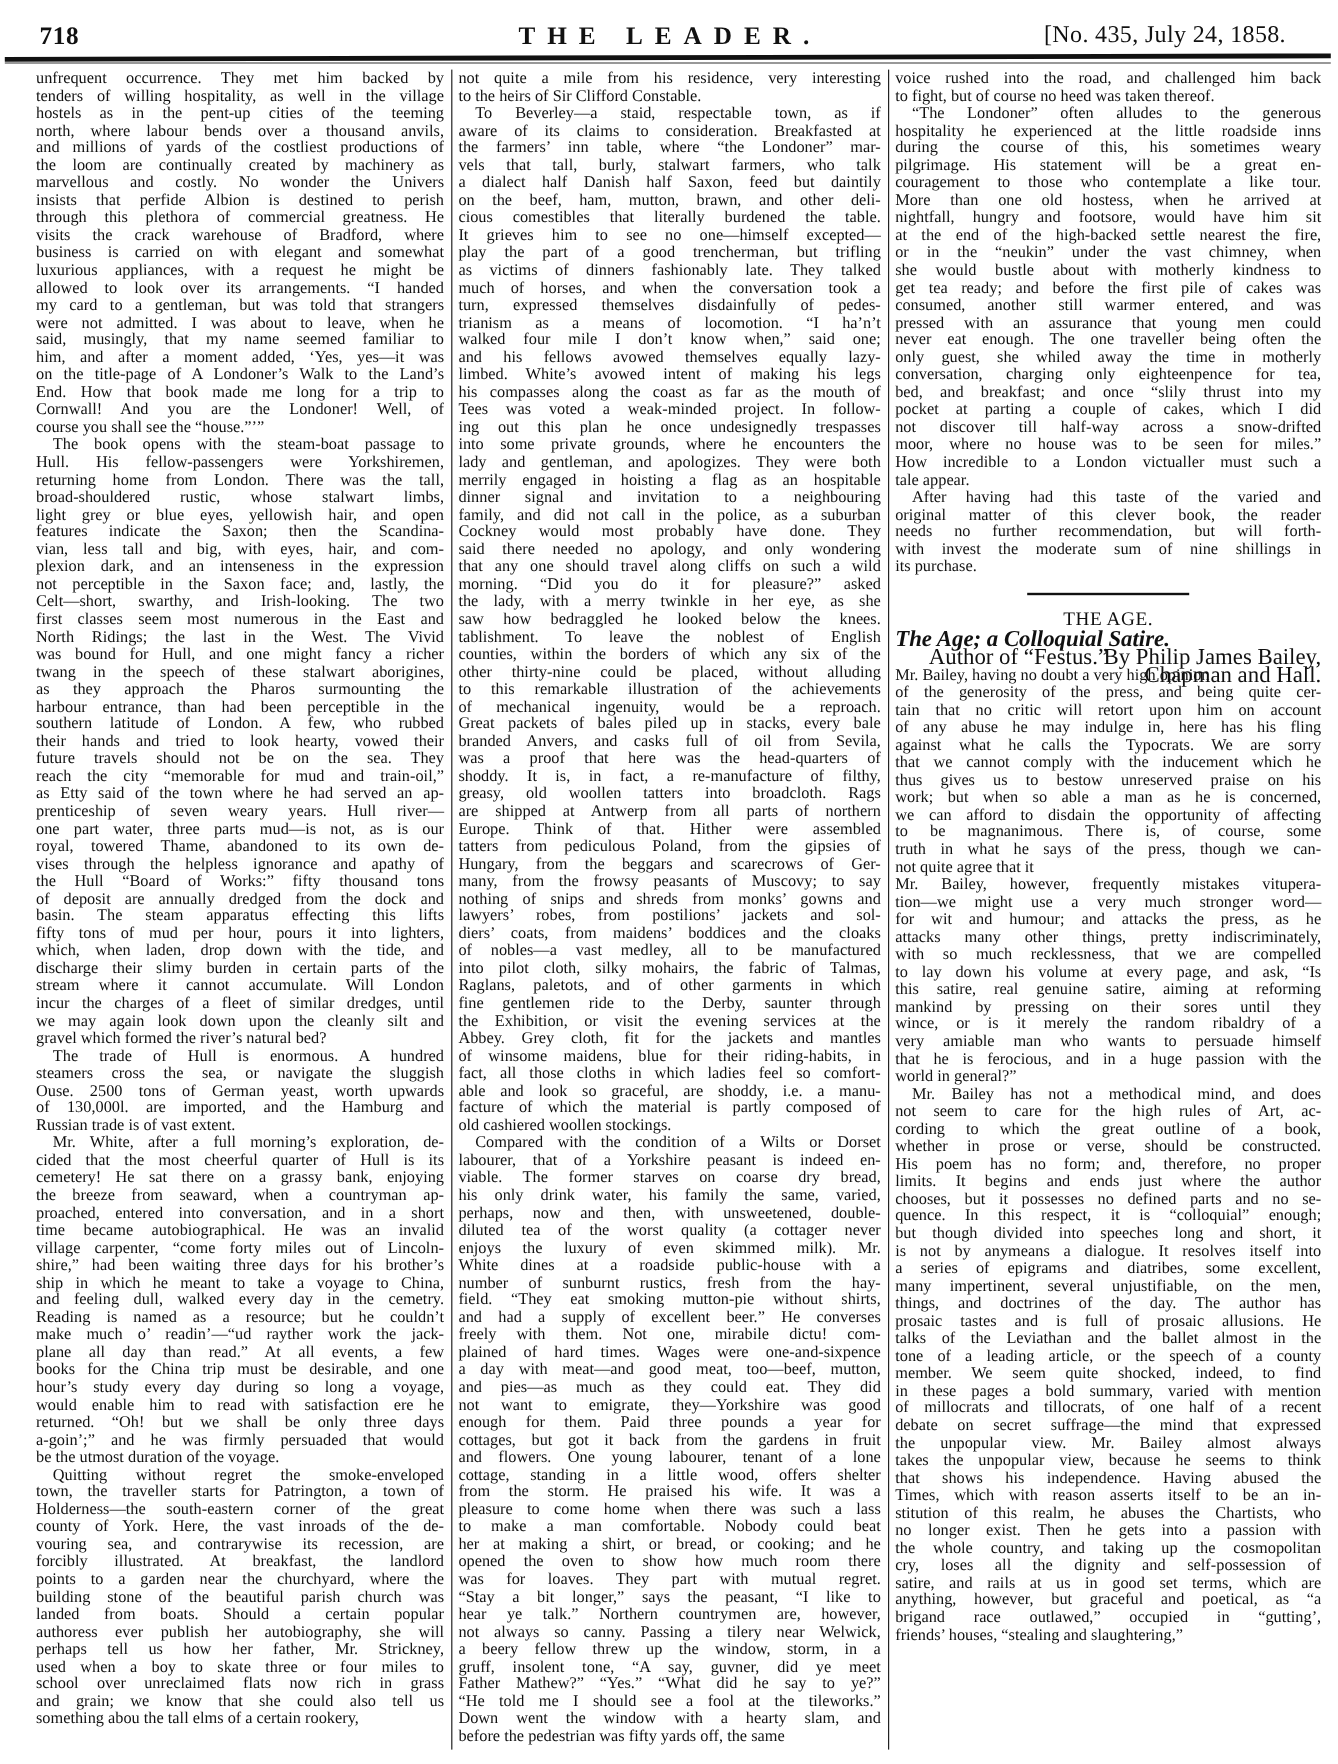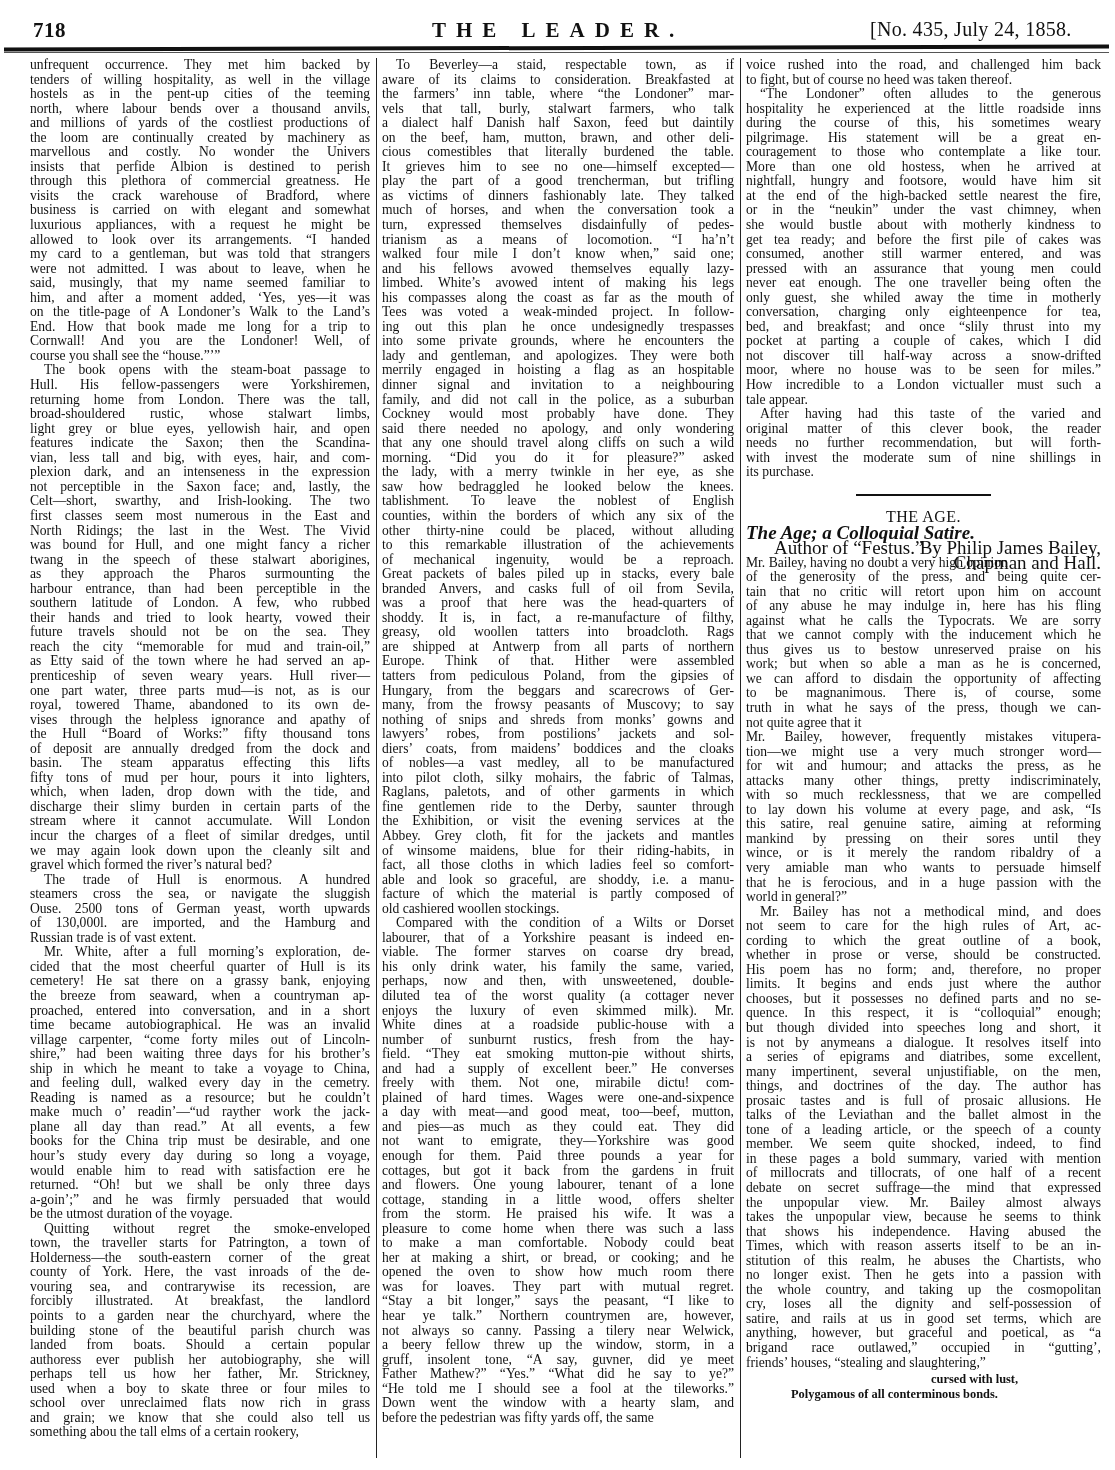--- a/index.html
+++ b/index.html
@@ -142,20 +142,24 @@
       <span class="line">landed from boats.  Should a certain popular</span>
       <span class="line">authoress ever publish her autobiography, she will</span>
       <span class="line">perhaps tell us how her father, Mr. Strickney,</span>
       <span class="line">used when a boy to skate three or four miles to</span>
       <span class="line">school over unreclaimed flats now rich in grass</span>
       <span class="line">and grain; we know that she could also tell us</span>
       <span class="line last">something abou  the tall elms of a certain rookery,</span>
     </div>
   </div>
 <div class="col" id="col-2">
+    <div>
+      <span class="line">not quite a mile from his residence, very interesting</span>
+      <span class="line last">to the heirs of Sir Clifford Constable.</span>
+    </div>
     <div>
       <span class="line para-first">To Beverley—a staid, respectable town, as if</span>
       <span class="line">aware of its claims to consideration.  Breakfasted at</span>
       <span class="line">the farmers’ inn table, where “the Londoner” mar-</span>
       <span class="line">vels that tall, burly, stalwart farmers, who talk</span>
       <span class="line">a dialect half Danish half Saxon, feed but daintily</span>
       <span class="line">on the beef, ham, mutton, brawn, and other deli-</span>
       <span class="line">cious comestibles that literally burdened the table.</span>
       <span class="line">It grieves him to see no one—himself excepted—</span>
       <span class="line">play the part of a good trencherman, but trifling</span>
@@ -356,17 +360,13 @@
         <span class="line">stitution of this realm, he abuses the Chartists, who</span>
         <span class="line">no longer exist.  Then he gets into a passion with</span>
         <span class="line">the whole country, and taking up the cosmopolitan</span>
         <span class="line">cry, loses all the dignity and self-possession of</span>
         <span class="line">satire, and rails at us in good set terms, which are</span>
         <span class="line">anything, however, but graceful and poetical, as “a</span>
         <span class="line">brigand race outlawed,” occupied in “gutting’,</span>
         <span class="line last">friends’ houses, “stealing and slaughtering,”</span>
       </div>
     </div>
-  <div style="margin:2px 0;">
-    <span class="verse" style="padding-left:185px;">cursed with lust,</span>
-    <span class="verse" style="padding-left:45px;">Polygamous of all conterminous bonds.</span>
-  </div>
 </div>
 
 </body></html>

